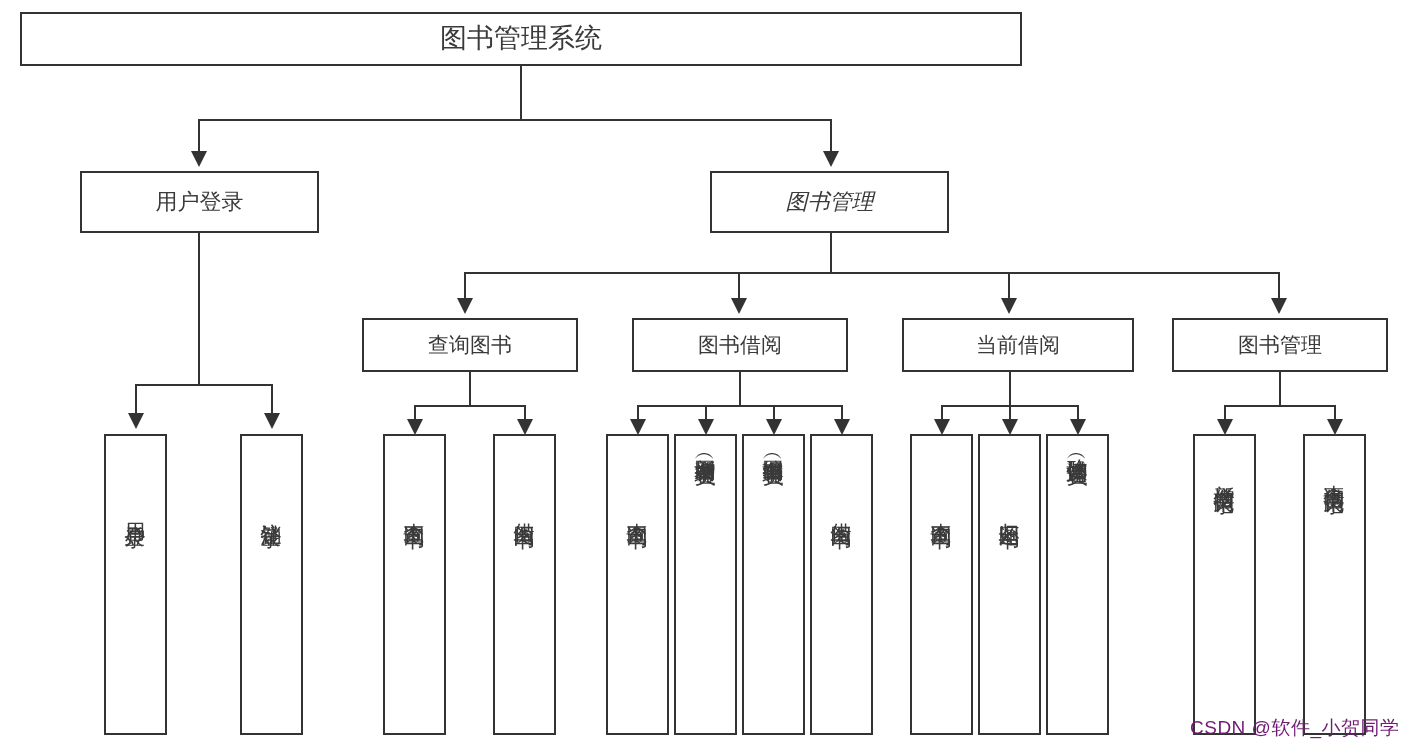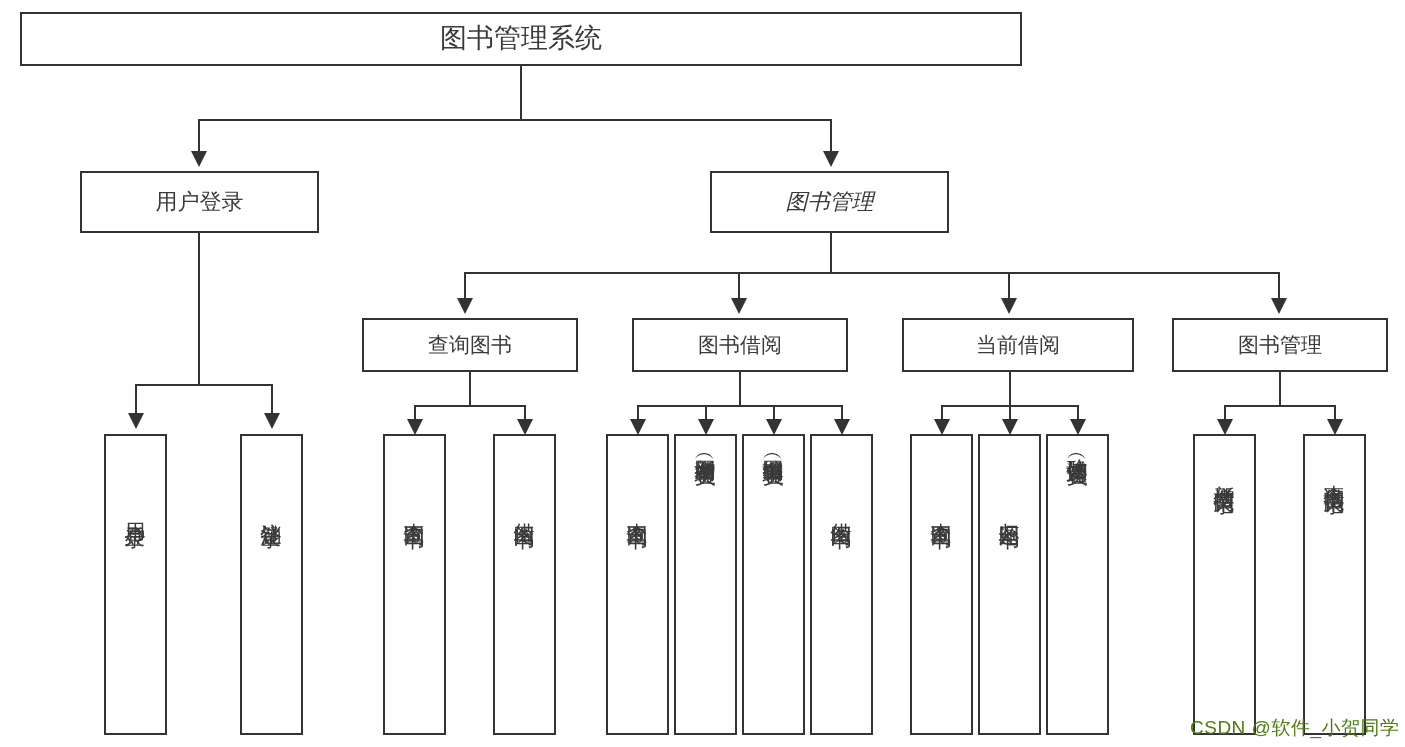--- a/index.html
+++ b/index.html
@@ -74,21 +74,21 @@
     height: 0;
     border-left: 8px solid transparent;
     border-right: 8px solid transparent;
     border-top: 16px solid #333333;
     z-index: 2;
   }
   
   #watermark {
     position: absolute;
     font-size: 19px;
-    color: #4d7c0f;
+    color: #701a75;
     white-space: nowrap;
     z-index: 5;
     letter-spacing: 0.5px;
   }
 </style>
 </head>
 <body>
 
 <div id="canvas">
 

